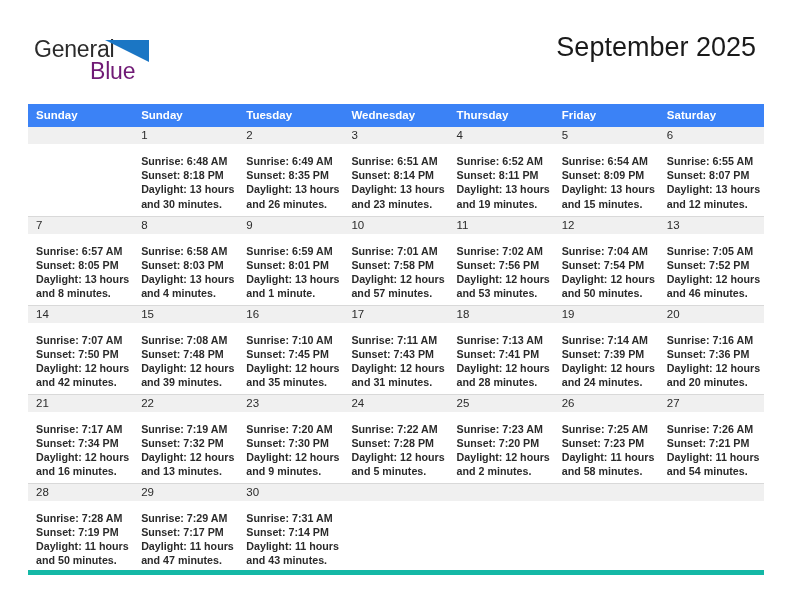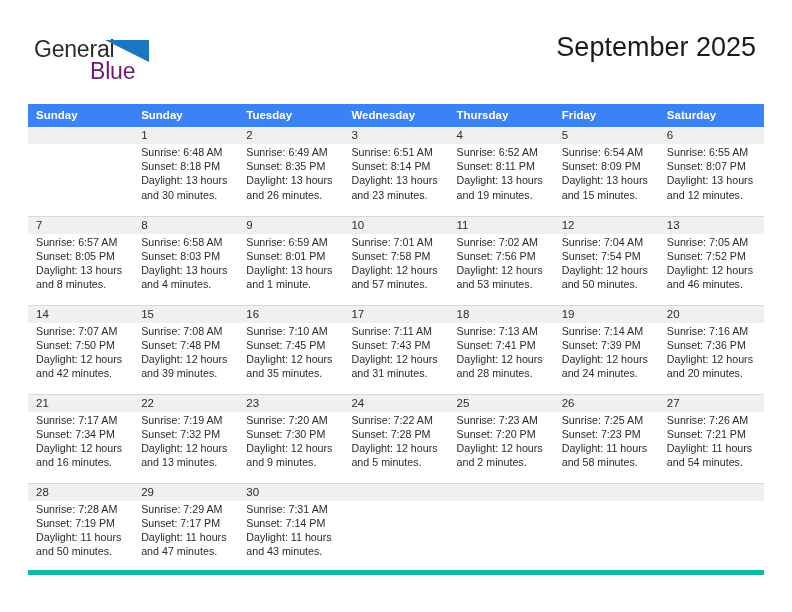--- a/index.html
+++ b/index.html
@@ -60,24 +60,25 @@
     height:17px;
     line-height:17px;
     padding-left:8px;
     font-size:11.5px;
     color:#2b2b2b;
   }
   td.blank .dnum-band { background:#f0f0f0; }
   td.blank .info { visibility:hidden; }
 
   .info {
-    padding:1px 6px 0 8px;
+    padding:10px 6px 0 8px;
     font-size:10.7px;
     color:#2b2b2b;
     line-height:14.2px;
+    font-weight:bold;
   }
   .info div { white-space:nowrap; }
 </style>
 </head>
 <body>
 
 <div class="page">
 
   <div class="top">
 

